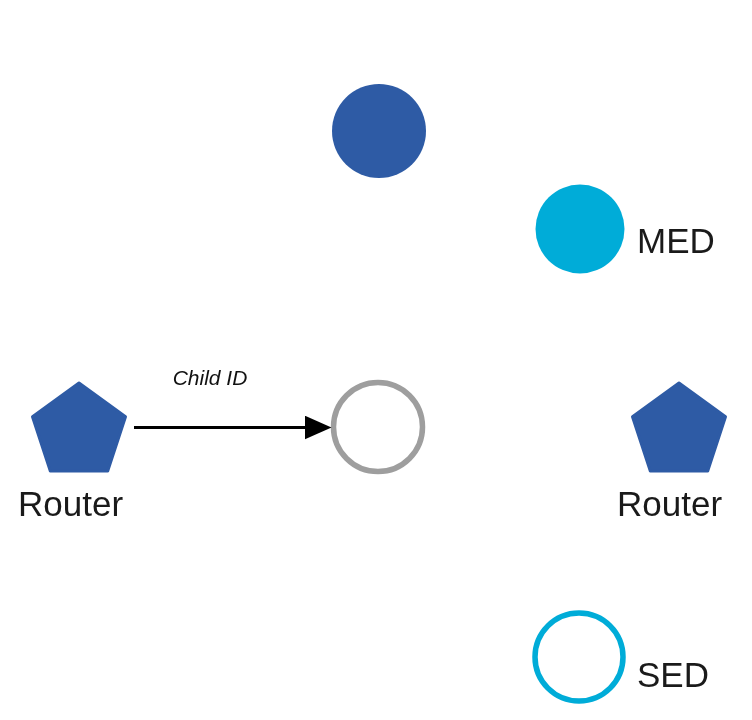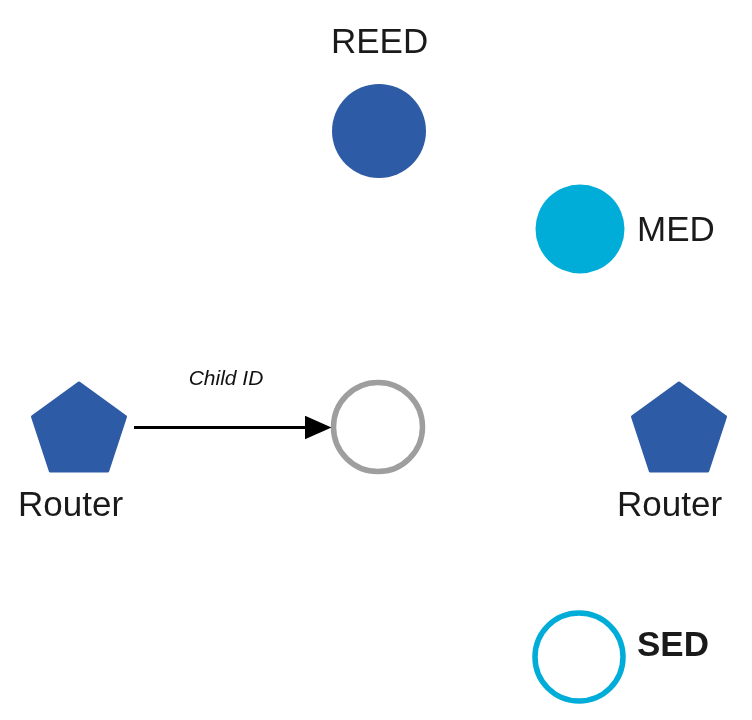--- a/index.html
+++ b/index.html
@@ -43,44 +43,43 @@
   }
   svg.shape {
     display: block;
     overflow: visible;
   }
 
   
   #node-reed       { left: 331px; top: 83px;  }
   #label-reed      { left: 331px; top: 23px;  width: 96px; text-align: center; }
   #node-med        { left: 535px; top: 184px; }
-  #label-med       { left: 637px; top: 211px; }
+  #label-med       { left: 637px; top: 223px; }
   #node-router-left{ left: 31px;  top: 381px; }
   #label-router-left { left: 18px; top: 486px; }
   #node-center     { left: 330px; top: 379px; }
   #node-router-right { left: 631px; top: 381px; }
   #label-router-right { left: 617px; top: 486px; }
   #node-sed        { left: 532px; top: 610px; }
-  #label-sed       { left: 637px; top: 626px; font-weight: bold; }
+  #label-sed       { left: 637px; top: 657px; }
 
   
   #edge-child-id-response { left: 130px; top: 408px; }
-  #edge-label-child-id-response { left: 156px; top: 365px; width: 140px; }
+  #edge-label-child-id-response { left: 140px; top: 365px; width: 140px; }
 </style>
 </head>
 <body>
 
 <div id="diagram-canvas">
 
   <div class="node" id="node-reed">
     <svg class="shape" width="96" height="96" viewBox="0 0 96 96">
       <circle cx="48" cy="48" r="47" fill="#2e5ba5"></circle>
     </svg>
   </div>
-  <div class="node-label" id="label-reed">REED</div>
 
   <div class="node" id="node-med">
     <svg class="shape" width="90" height="90" viewBox="0 0 90 90">
       <circle cx="45" cy="45" r="44.5" fill="#00acd8"></circle>
     </svg>
   </div>
   <div class="node-label" id="label-med">MED</div>
 
   <div class="node" id="node-router-left">
     <svg class="shape" width="96" height="92" viewBox="0 0 96 92">

